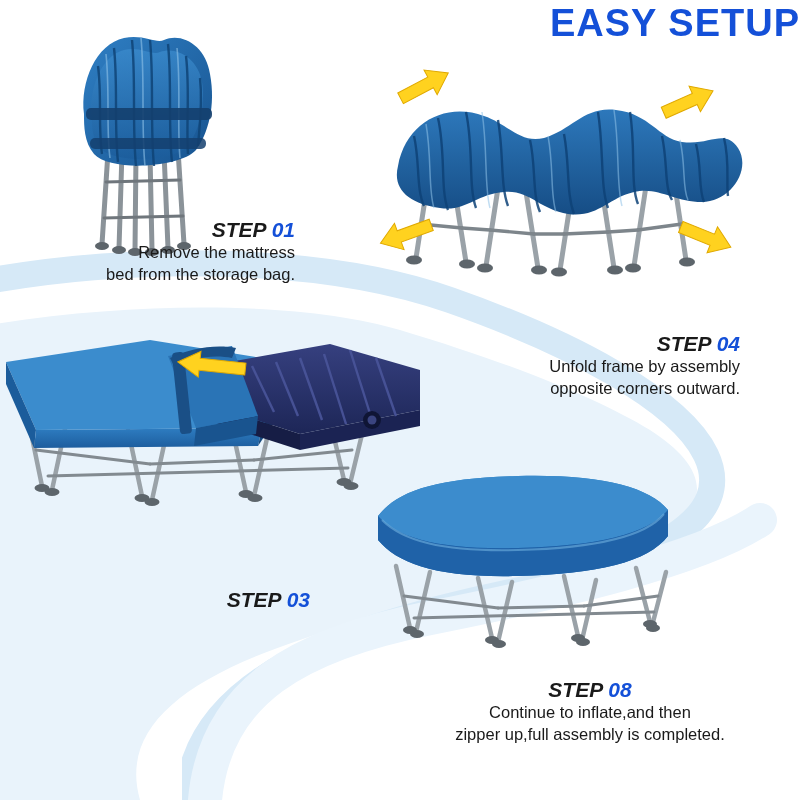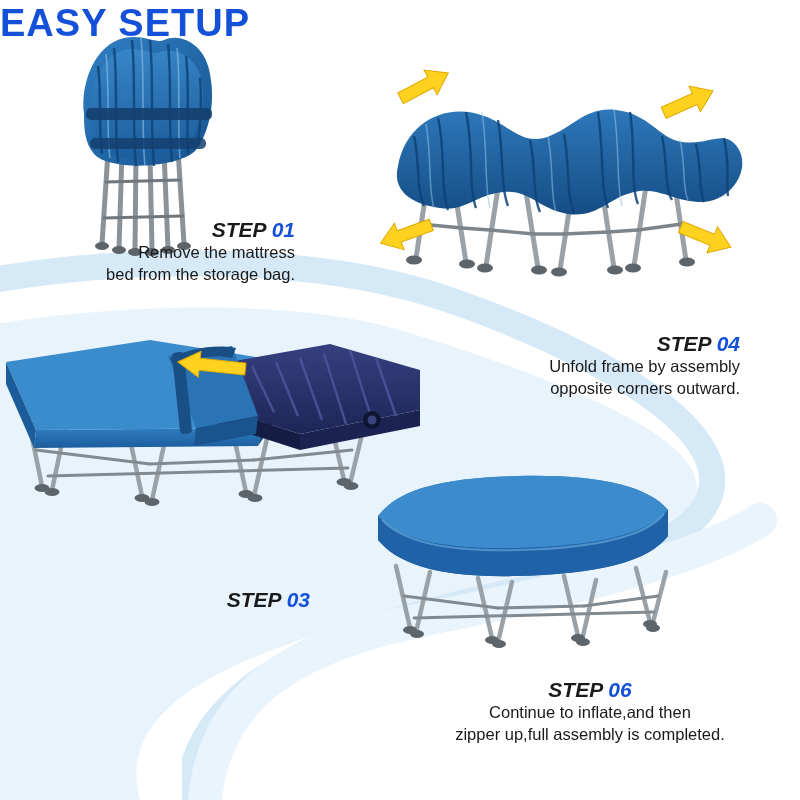--- a/index.html
+++ b/index.html
@@ -20,21 +20,21 @@
     background: #ffffff;
     overflow: hidden;
   }
 
   
   #title {
     position: absolute;
     top: 2px;
     left: 0;
     width: 800px;
-    text-align: left;
+    text-align: right;
     font-size: 38px;
     font-weight: bold;
     letter-spacing: 1px;
     color: #1450d8;
     font-family: "Liberation Sans", sans-serif;
   }
 
   
   #path-layer {
     position: absolute;
@@ -394,19 +394,19 @@
   <div class="step-block align-right" style="left:20px; top:588px; width:290px;">
     <div class="step-head">
       <span>STEP</span>
       <span class="num">03</span>
     </div>
   </div>
 
   <div class="step-block align-center" style="left:390px; top:678px; width:400px;">
     <div class="step-head">
       <span>STEP</span>
-      <span class="num">06</span>
+      <span class="num">08</span>
     </div>
     <div class="step-text">Continue to inflate,and then
 zipper up,full assembly is completed.</div>
   </div>
 
 </div>
 
 </body></html>

